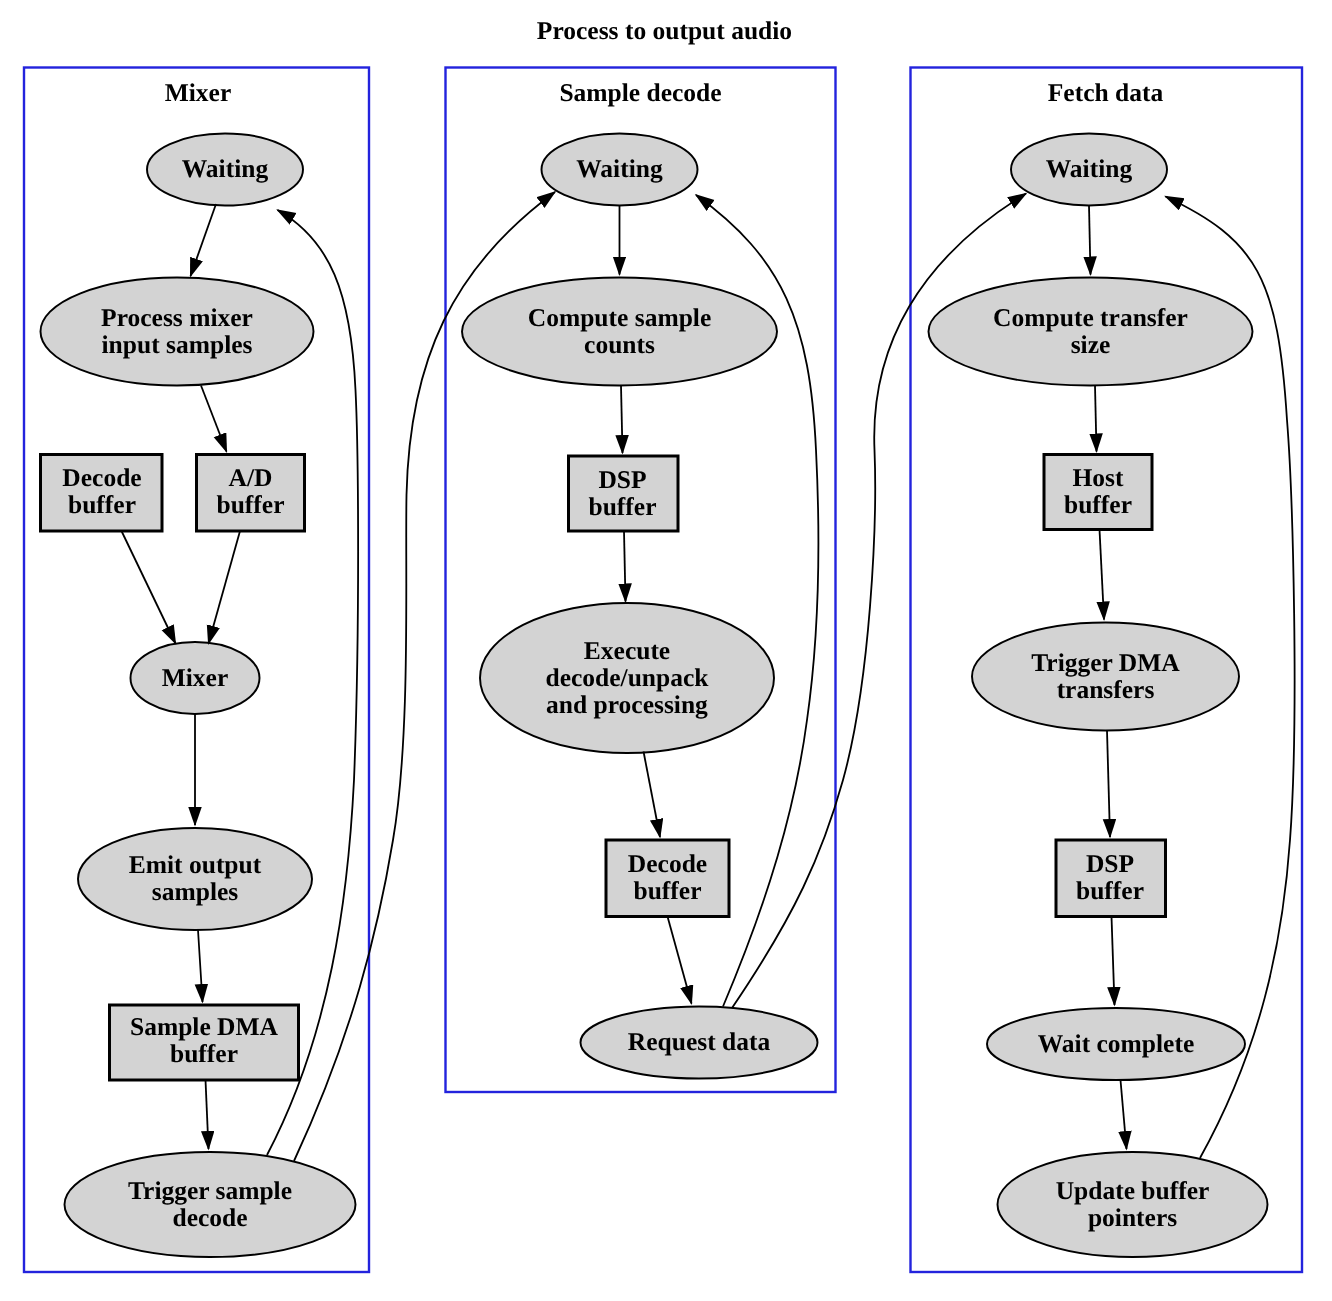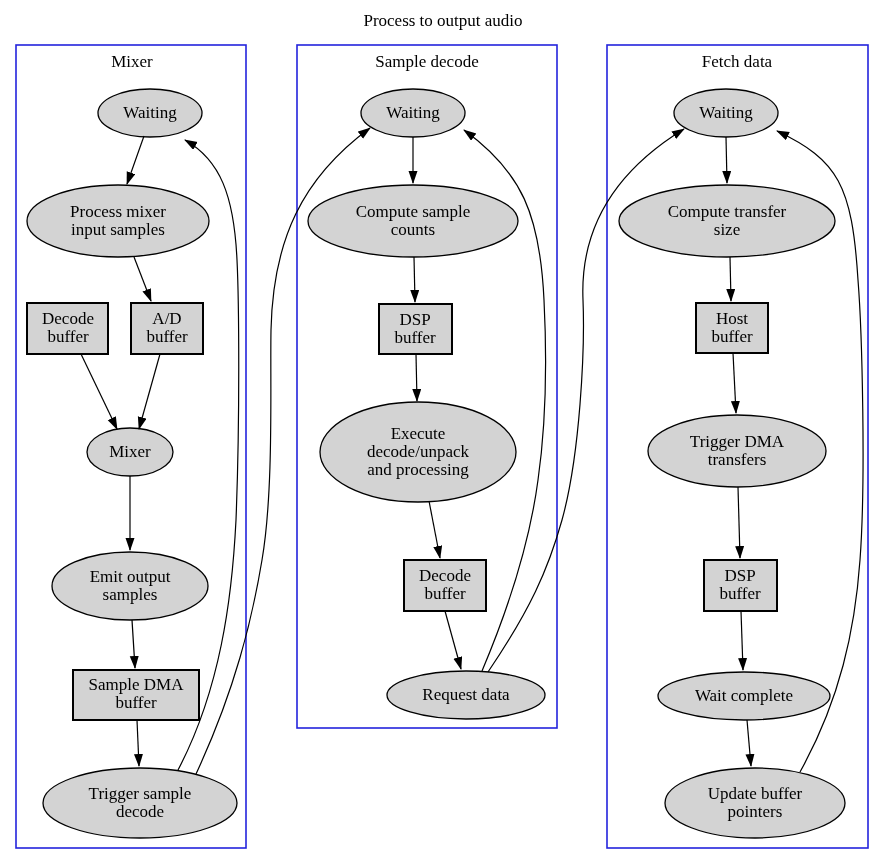--- a/index.html
+++ b/index.html
@@ -5,20 +5,21 @@
   html, body {
     margin: 0;
     padding: 0;
     background: var(--background, #ffffff);
   }
   .canvas {
     position: relative;
     width: 888px;
     height: 867px;
     background: var(--background, #ffffff);
+    font-weight: bold;
   }
   svg { display: block; }
   text {
     font-family: "Liberation Serif", "DejaVu Serif", serif;
     font-size: 17px;
     fill: var(--text-color, #000000);
   }
   .diagram-title { font-size: 17px; }
   .cluster-label { font-size: 17px; }
   .cluster-box {

